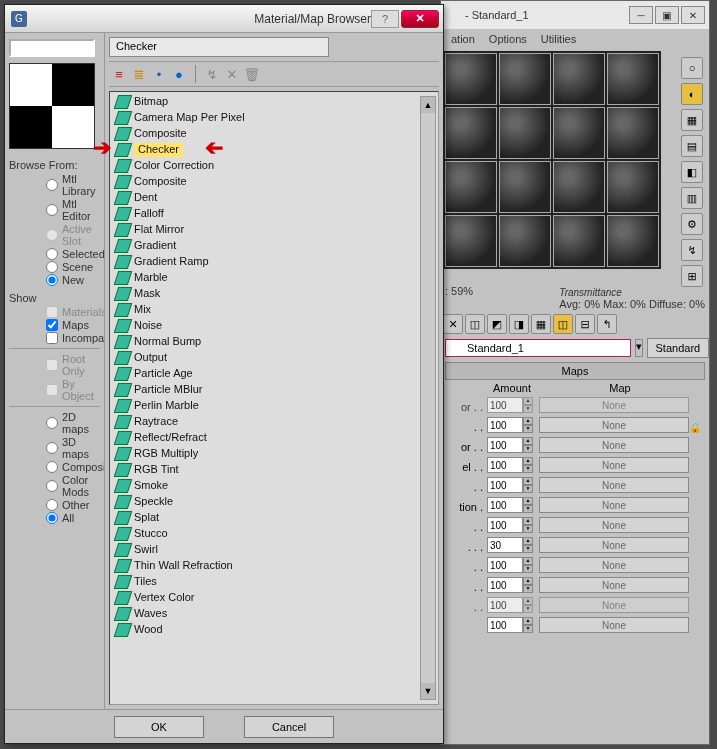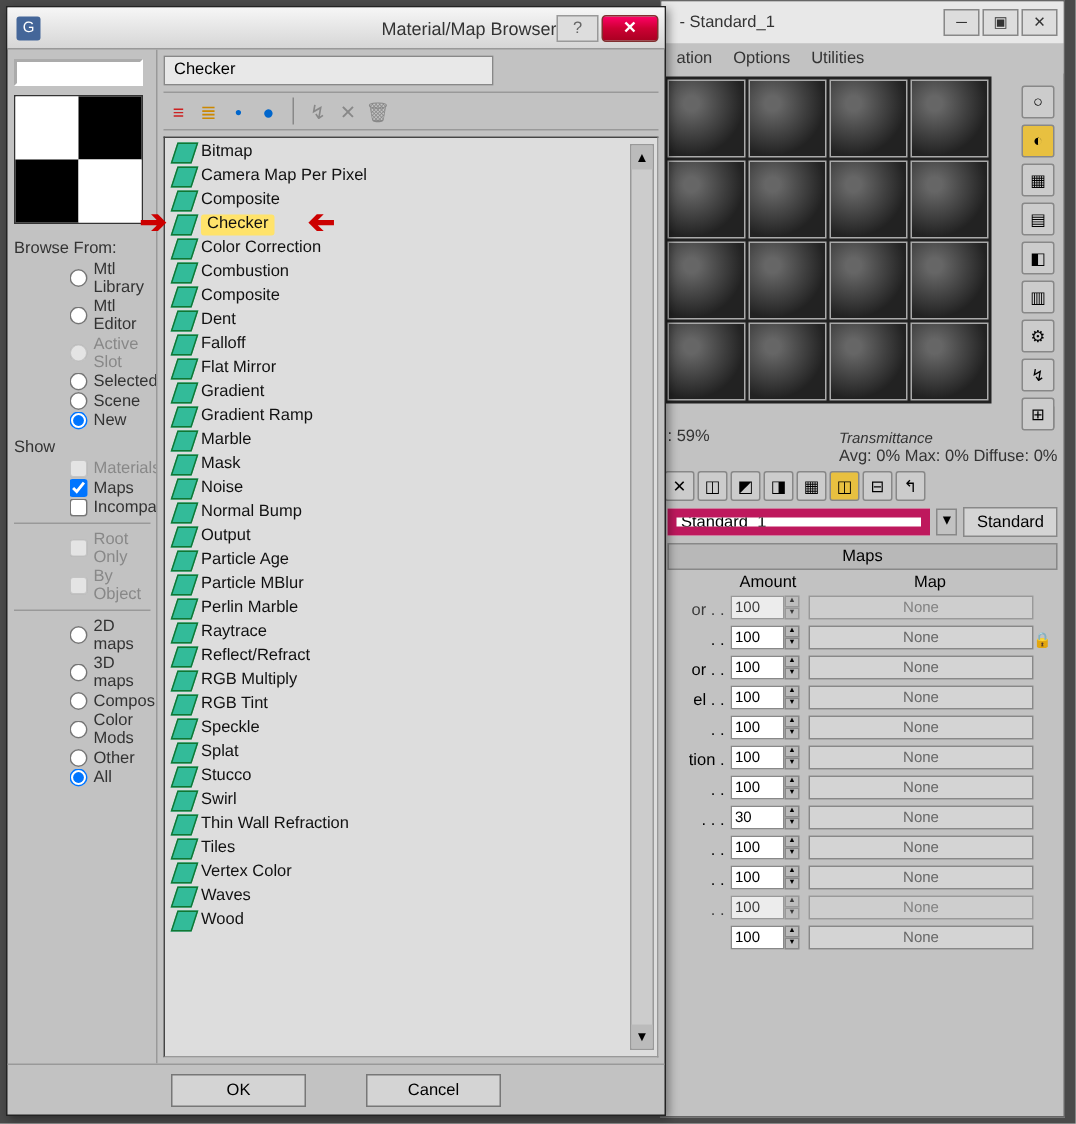--- a/index.html
+++ b/index.html
@@ -1,36 +1,36 @@
 <!DOCTYPE html>
 <html><head>
 <meta charset="utf-8">
 <style>
   * { box-sizing: border-box; font-family: "Segoe UI", Arial, sans-serif; font-size: 11px; }
   body { margin: 0; padding: 0; width: 717px; height: 749px; background: #4a4a4a; position: relative; overflow: hidden; }
 
   
   .bg-window { position: absolute; left: 440px; top: 0; width: 270px; height: 745px; background: #c2c2c2; border: 1px solid #666; }
   .bg-titlebar { height: 28px; display: flex; align-items: center; justify-content: flex-end; background: #e8e8e8; padding: 0 4px; }
-  .bg-title-text { flex: 1; padding-left: 8px; color: #333; }
+  .bg-title-text { flex: 1; padding-left: 20px; color: #333; }
   .bg-winbtn { width: 24px; height: 18px; margin-left: 2px; background: #ddd; border: 1px solid #888; display: flex; align-items: center; justify-content: center; font-size: 10px; color: #333; }
   .bg-menu { height: 20px; display: flex; gap: 6px; padding: 2px 6px; background: #c2c2c2; color: #333; }
   .bg-menu span { padding: 2px 4px; }
   .bg-slots { background: #222; padding: 2px; margin: 2px; display: grid; grid-template-columns: repeat(4,52px); grid-template-rows: repeat(4,52px); gap: 2px; width: 218px; }
   .bg-slot { width: 52px; height: 52px; background: radial-gradient(circle at 30% 30%, #666 10%, #222 70%); border: 1px solid #aaa; }
   .bg-sidetools { position: absolute; right: 4px; top: 56px; width: 24px; display: flex; flex-direction: column; gap: 4px; }
   .bg-tool { width: 22px; height: 22px; background: #ccc; border: 1px solid #888; border-radius: 2px; display: flex; align-items: center; justify-content: center; }
   .bg-tool.yellow { background: #e8c040; }
   .trans-row { display:flex; flex-direction:column; padding:2px 4px; font-size:10px; color:#333;}
   .trans-row .lbl { font-size:10px;font-style:italic; }
   .stat-row { display:flex; gap:10px; padding:0 4px; font-size:10px; color:#333;}
   .bg-toolbar2 { display:flex; gap:2px; padding:2px; }
   .bg-toolbar2 .bg-tool { width:20px; height:20px; }
   .bg-namefield { display:flex; gap:4px; padding:2px 4px; align-items:center; }
-  .bg-namefield input { flex:1; height:18px; border:6px solid #be185d; padding:1px 3px; font-size:11px; }
+  .bg-namefield input { flex:1; height:18px; border:1px solid #be185d; padding:1px 21px; font-size:11px; }
   .bg-namefield button { height:20px; padding:2px 8px; border:1px solid #888; background:#d4d4d4; font-size:11px; }
   .bg-maps-hdr { text-align:center; background:#b8b8b8; border:1px solid #888; margin:2px 4px; padding:2px; font-size:11px; }
   .bg-map-cols { display:flex; padding:0 6px; }
   .bg-map-cols div:first-child{ width:40px;} .bg-map-cols div:nth-child(2){ width:50px; text-align:center;} .bg-map-cols div:nth-child(3){ flex:1; text-align:center;}
   .bg-map-row { display:flex; align-items:flex-end; padding:1px 6px; height:20px; }
   .bg-map-row .lab { width:40px; text-align:right; padding-right:4px; overflow:hidden; white-space:nowrap; }
   .bg-map-row .spin { width:36px; height:16px; border:1px solid #888; background:#fff; font-size:10px; text-align:right; padding:0 2px; display:flex; align-items:center; }
   .bg-map-row .spinbtns { width:10px; height:16px; display:flex; flex-direction:column; }
   .bg-map-row .spinbtns div { flex:1; background:#bbb; border:1px solid #888; font-size:5px; line-height:5px; text-align:center; }
   .bg-map-row button { flex:1; height:16px; margin-left:6px; border:1px solid #888; background:#d4d4d4; font-size:10px; color:#666; }
@@ -411,24 +411,20 @@
                 <div class="mi"></div>
                 <span class="hl" style="background:#ffe36b;padding:0 4px;border-radius:2px;">Checker</span>
               </div>
             </div>
             <div class="li">
               <div class="mi"></div>
               <span>Color Correction</span>
             </div>
             <div class="li">
               <div class="mi"></div>
-              <span>Combustion</span>
-            </div>
-            <div class="li">
-              <div class="mi"></div>
               <span>Composite</span>
             </div>
             <div class="li">
               <div class="mi"></div>
               <span>Dent</span>
             </div>
             <div class="li">
               <div class="mi"></div>
               <span>Falloff</span>
             </div>
@@ -447,20 +443,24 @@
             <div class="li">
               <div class="mi"></div>
               <span>Marble</span>
             </div>
             <div class="li">
               <div class="mi"></div>
               <span>Mask</span>
             </div>
             <div class="li">
               <div class="mi"></div>
+              <span>Mix</span>
+            </div>
+            <div class="li">
+              <div class="mi"></div>
               <span>Noise</span>
             </div>
             <div class="li">
               <div class="mi"></div>
               <span>Normal Bump</span>
             </div>
             <div class="li">
               <div class="mi"></div>
               <span>Output</span>
             </div>
@@ -484,20 +484,24 @@
               <div class="mi"></div>
               <span>Reflect/Refract</span>
             </div>
             <div class="li">
               <div class="mi"></div>
               <span>RGB Multiply</span>
             </div>
             <div class="li">
               <div class="mi"></div>
               <span>RGB Tint</span>
+            </div>
+            <div class="li">
+              <div class="mi"></div>
+              <span>Smoke</span>
             </div>
             <div class="li">
               <div class="mi"></div>
               <span>Speckle</span>
             </div>
             <div class="li">
               <div class="mi"></div>
               <span>Splat</span>
             </div>
             <div class="li">

